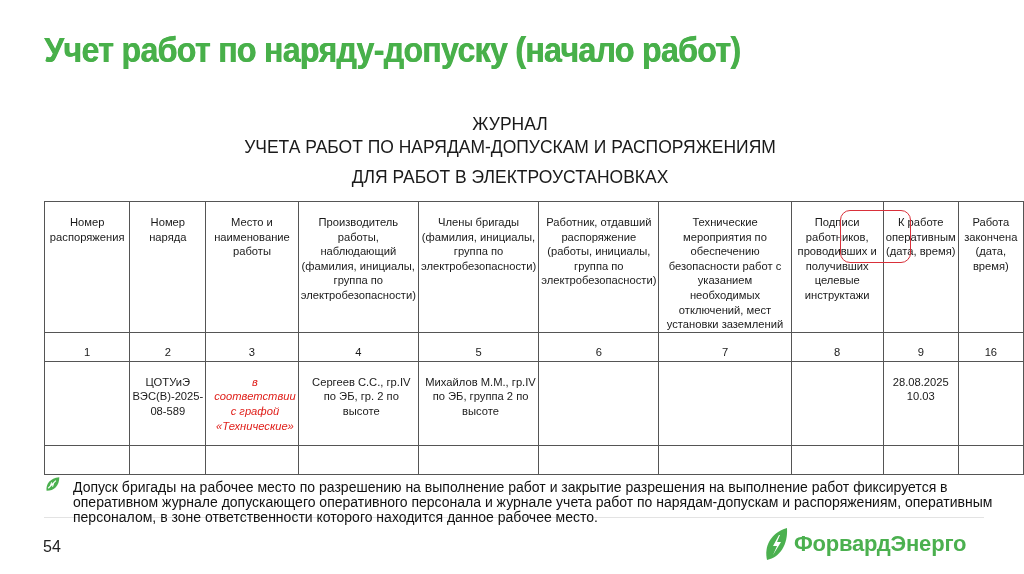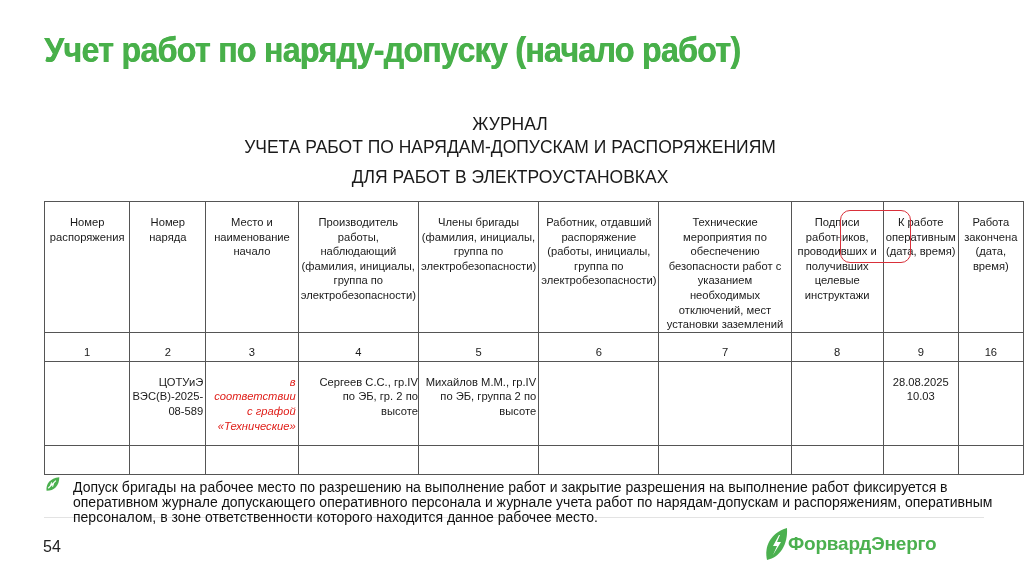--- a/index.html
+++ b/index.html
@@ -6,31 +6,31 @@
   body { width:1024px; height:574px; background:#ffffff; position:relative; overflow:hidden; font-family:"Liberation Sans", sans-serif; color:#111; }
   .slide-title { position:absolute; left:44px; top:30px; font-family:"Liberation Sans", sans-serif; font-weight:bold; font-size:35px; color:#48b04a; letter-spacing:-0.8px; transform:scaleX(0.92); transform-origin:left top; white-space:nowrap; text-shadow:0.6px 0 0 #48b04a; }
   .journal-head { position:absolute; left:170px; width:680px; text-align:center; font-size:19px; color:#1a1a1a; transform:scaleX(0.92); transform-origin:center top; }
   .jh1 { top:113px; }
   .jh2 { top:136px; }
   .jh3 { top:166px; }
   table.journal { position:absolute; left:44px; top:201px; border-collapse:collapse; table-layout:fixed; font-size:11.2px; color:#1a1a1a; }
   table.journal td { border:1.4px solid #555; padding:0 2px; vertical-align:top; line-height:14.6px; overflow:hidden; }
   tr.hdr td { height:126px; text-align:center; padding-top:13px; box-sizing:border-box; }
   tr.num td { height:29px; text-align:center; vertical-align:bottom; padding-bottom:1px; box-sizing:border-box; }
-  tr.data td { height:84px; padding-top:13px; box-sizing:border-box; text-align:right; }
+  tr.data td { height:84px; padding-top:13px; box-sizing:border-box; text-align:center; }
   tr.empty td { height:28px; }
   .red-italic { color:#e0201b; font-style:italic; }
   td.c-center { text-align:center !important;margin-top:7px; }
   .highlight { position:absolute; left:840px; top:210px; width:71px; height:53px; border:1.5px solid #d9303a; border-radius:10px; box-sizing:border-box; pointer-events:none; }
   .bullet-icon { position:absolute; left:44px; top:475px; width:17px; height:18px; }
   .note { position:absolute; left:73px; top:480px; width:920px; font-size:14px; line-height:14.8px; color:#111; }
   .divider { position:absolute; left:44px; top:517px; width:940px; height:1px; background:#e3e3e3; }
   .page-num { position:absolute; left:43px; top:538px; font-size:16px; color:#222; }
   .logo { position:absolute; left:764px; top:527px; height:34px; display:flex; align-items:center; }
-  .logo-text { font-family:"Liberation Sans", sans-serif; font-weight:bold; font-size:19px; color:#4bb04f; letter-spacing:-0.2px; }
+  .logo-text { font-family:"Liberation Sans", sans-serif; font-weight:bold; font-size:22px; color:#4bb04f; margin-left:6px; letter-spacing:-0.2px; }
 </style>
 </head>
 <body>
 
 <div class="slide-title">Учет работ по наряду-допуску (начало работ)</div>
 
 <div class="journal-head jh1">ЖУРНАЛ</div>
 <div class="journal-head jh2">УЧЕТА РАБОТ ПО НАРЯДАМ-ДОПУСКАМ И РАСПОРЯЖЕНИЯМ</div>
 <div class="journal-head jh3">ДЛЯ РАБОТ В ЭЛЕКТРОУСТАНОВКАХ</div>
 
@@ -44,21 +44,21 @@
     <col style="width:120px">
       <col style="width:138px">
       <col style="width:94px">
       <col style="width:74px">
       <col style="width:66px">
   </colgroup>
   <tbody>
       <tr class="hdr">
     <td>Номер распоряжения</td>
     <td>Номер наряда</td>
-    <td>Место и наименование начало</td>
+    <td>Место и наименование работы</td>
     <td>Производитель работы, наблюдающий (фамилия, инициалы, группа по электробезопасности)</td>
     <td>Члены бригады (фамилия, инициалы, группа по электробезопасности)</td>
     <td>Работник, отдавший распоряжение (работы, инициалы, группа по электробезопасности)</td>
     <td>Технические мероприятия по обеспечению безопасности работ с указанием необходимых отключений, мест установки заземлений</td>
     <td>Подписи работников, проводивших и получивших целевые инструктажи</td>
     <td>К работе оперативным (дата, время)</td>
     <td>Работа закончена (дата, время)</td>
   </tr>
   <tr class="num">
     <td>1</td>

